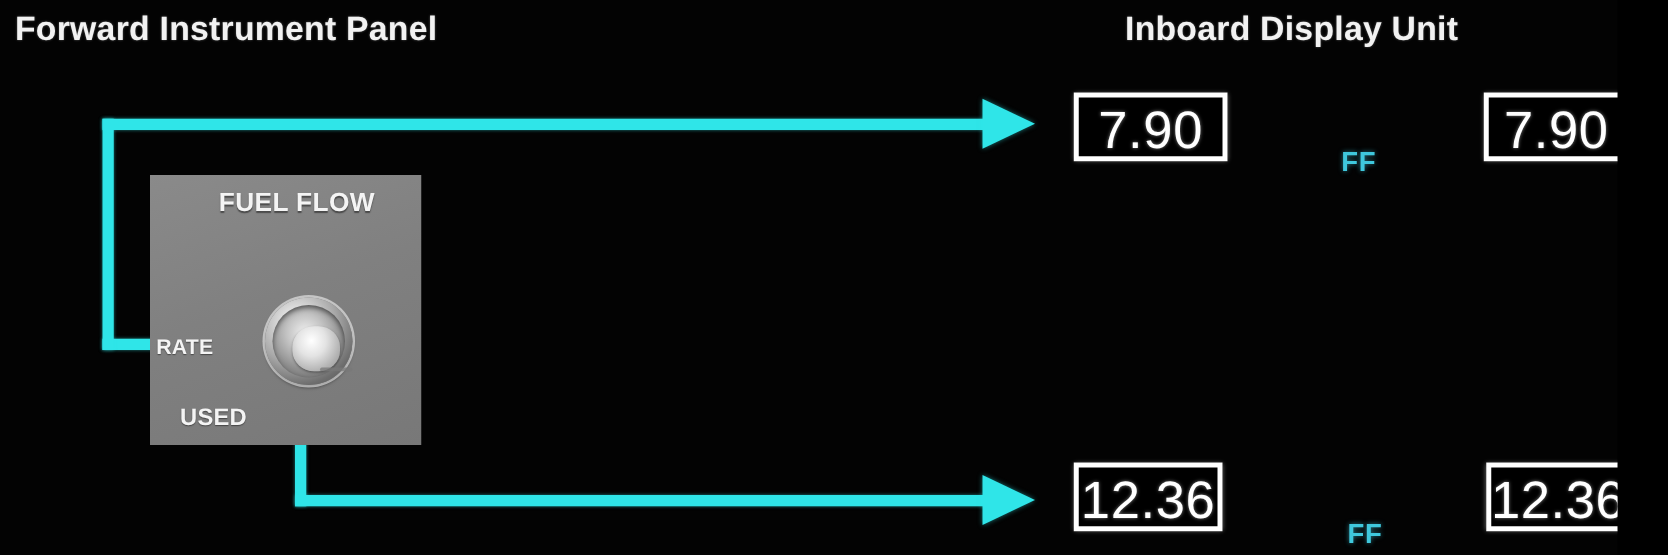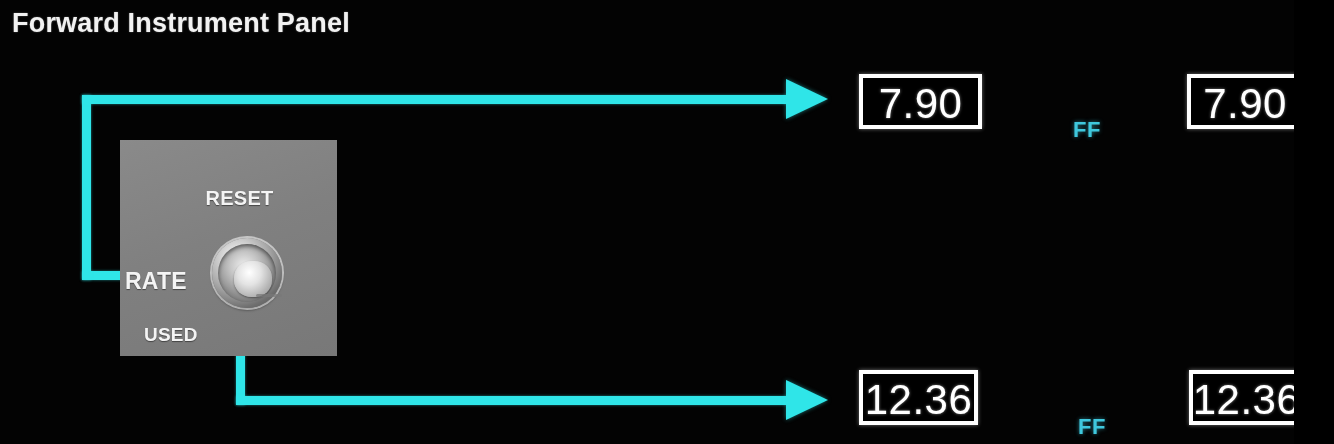--- a/index.html
+++ b/index.html
@@ -58,21 +58,21 @@
     left: 0; right: 0;
     top: 47px;
     text-align: center;
     font-size: 20px;
     letter-spacing: 0.3px;
     margin-left: 22px;
   }
   #lbl-rate {
     left: 5px;
     top: 128px;
-    font-size: 23px;
+    font-size: 17px;
     letter-spacing: 0.2px;
   }
   #lbl-used {
     left: 0; right: 0;
     top: 184px;
     text-align: left;
     font-size: 19px;
     letter-spacing: 0.2px;
     margin-left: 24px;
   }
@@ -179,32 +179,33 @@
   }
   #ff-label-rate { left: 1073px; top: 87px; }
   #ff-label-used { left: 1078px; top: 384px; }
 </style>
 </head>
 <body>
 
 <div id="screen">
 
   <div class="heading" id="title-left">Forward Instrument Panel</div>
+  <div class="heading" id="title-right">Inboard Display Unit</div>
 
   <div class="cyan-seg" id="arrow-rate-h1"></div>
   <div class="cyan-seg" id="arrow-rate-v"></div>
   <div class="cyan-seg" id="arrow-rate-h2"></div>
   <div class="arrow-head" id="arrow-rate-head"></div>
 
   <div class="cyan-seg" id="arrow-used-v"></div>
   <div class="cyan-seg" id="arrow-used-h"></div>
   <div class="arrow-head" id="arrow-used-head"></div>
 
   <div id="fuel-panel">
-    <div class="panel-label" id="lbl-reset">RESET</div>
+    <div class="panel-label" id="lbl-fuel-flow">FUEL FLOW</div>
     <div class="panel-label" id="lbl-rate">RATE</div>
     <div class="panel-label" id="lbl-used">USED</div>
 
     <div id="knob">
       <div id="knob-ring">
         <div id="knob-cap">
           <div id="knob-notch"></div>
         </div>
       </div>
     </div>

